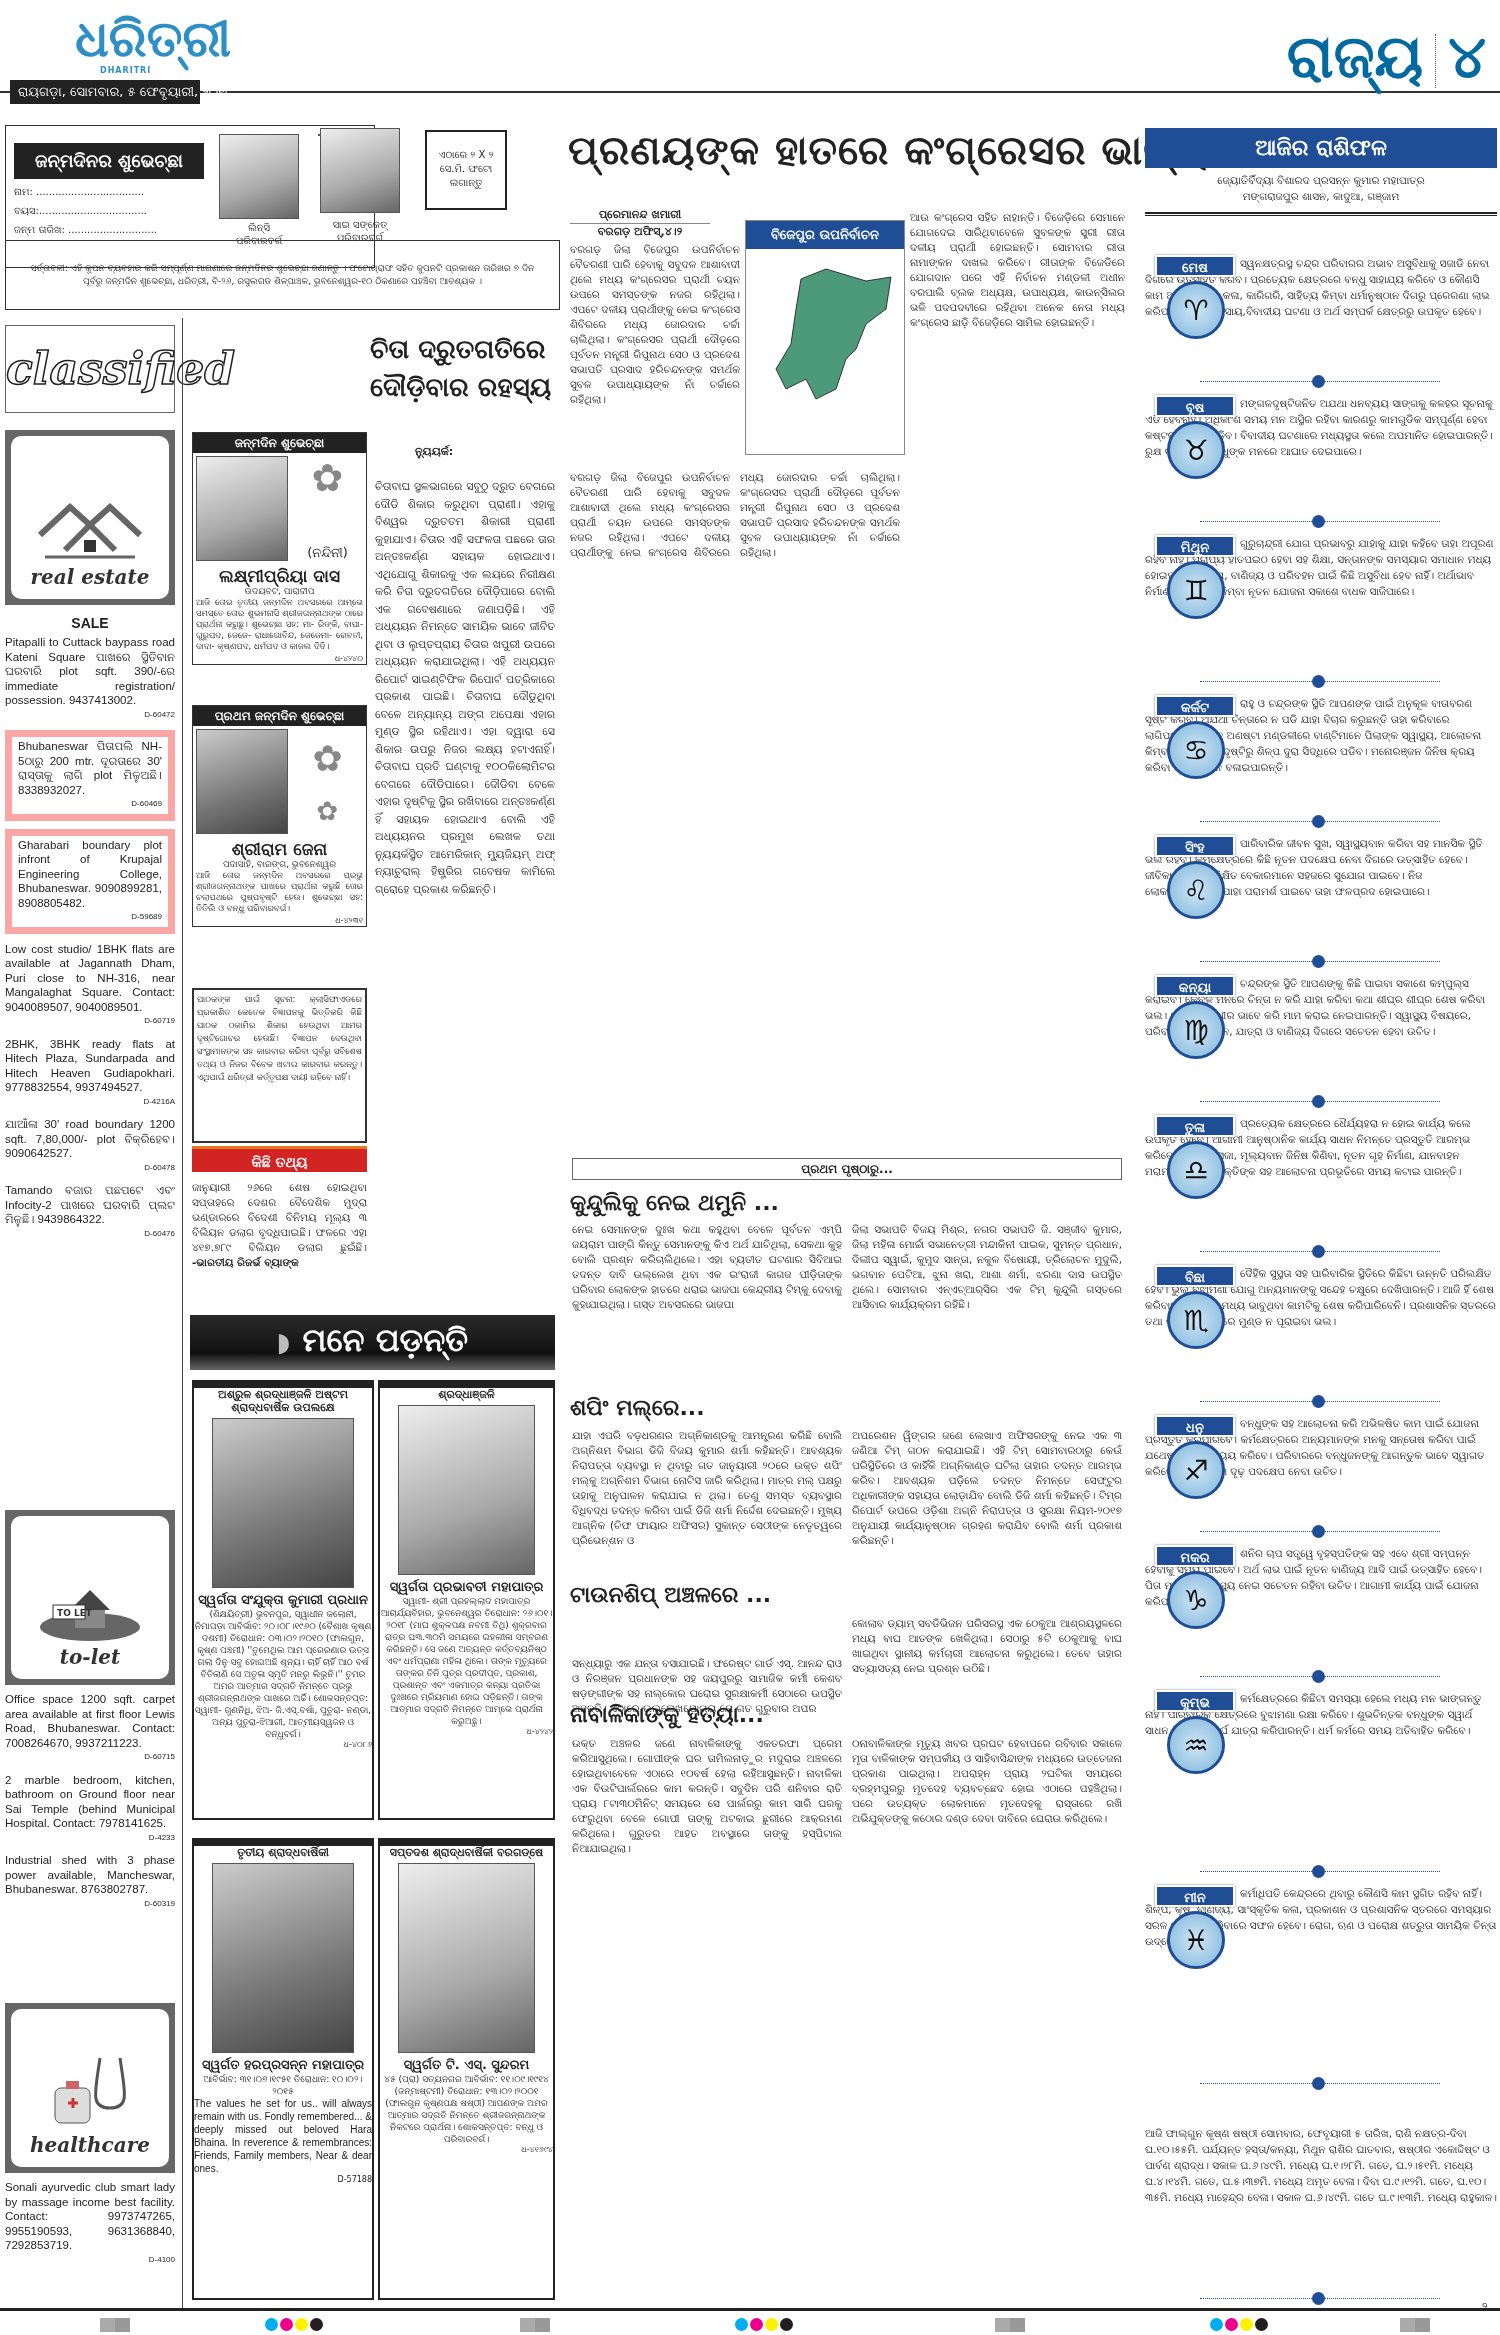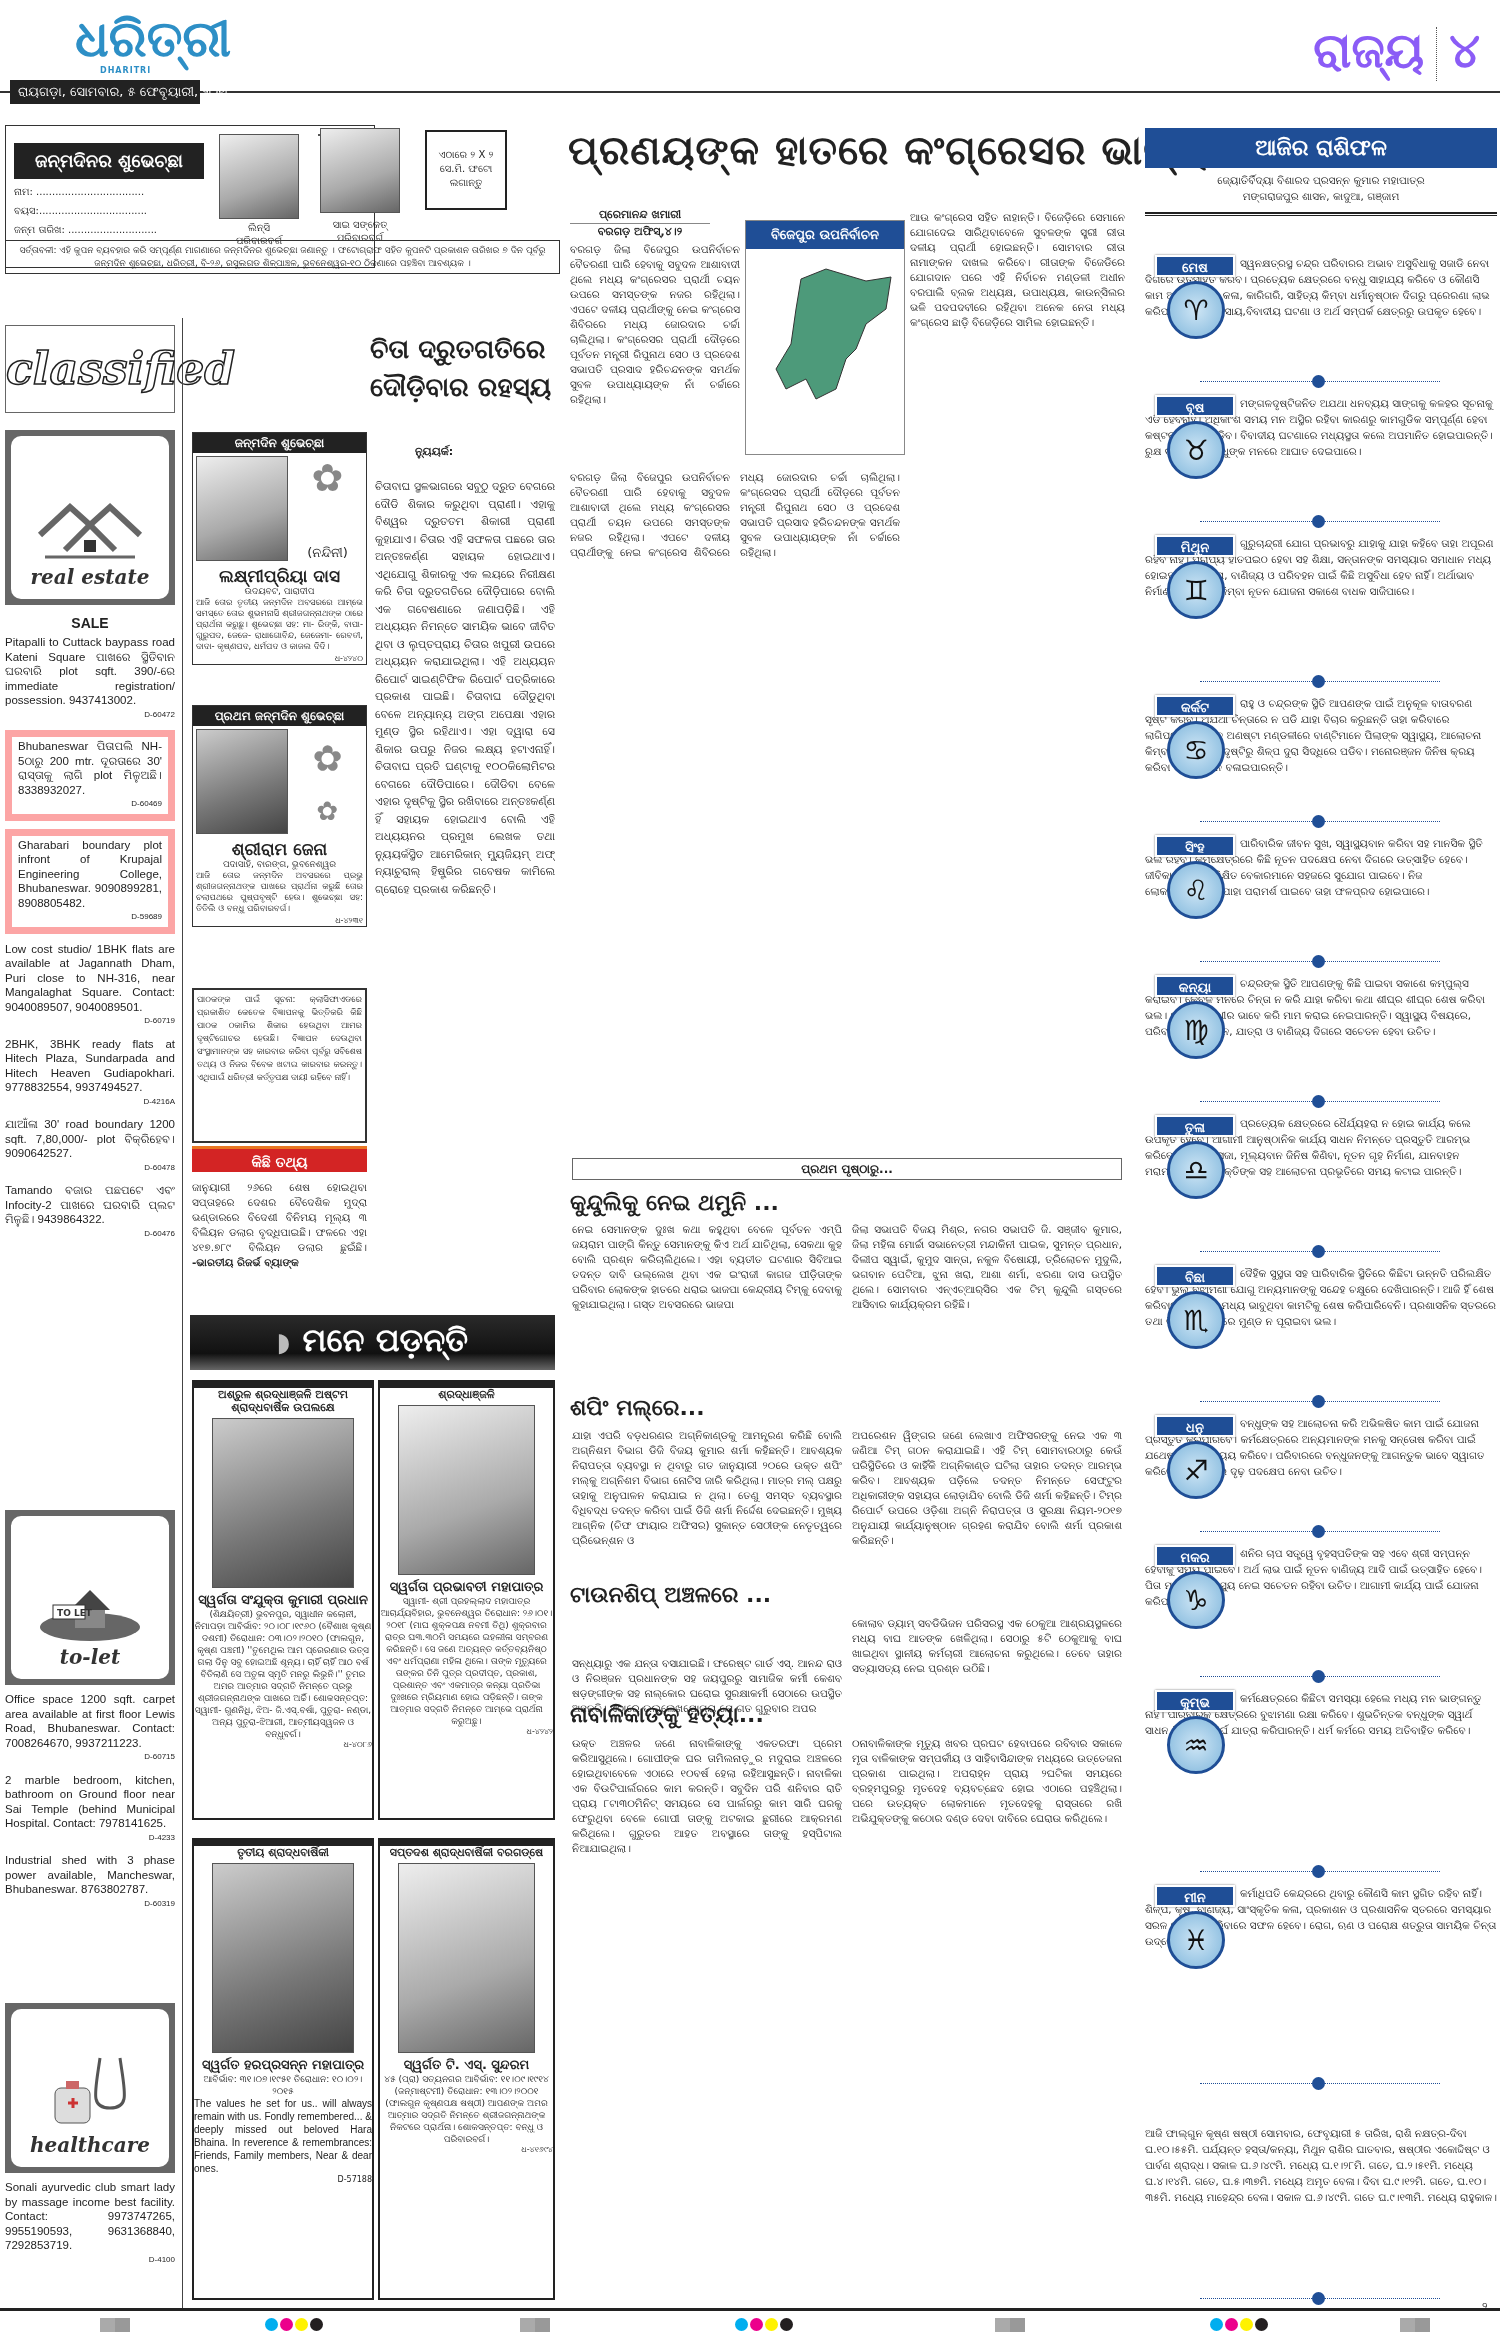--- a/index.html
+++ b/index.html
@@ -2,21 +2,21 @@
 <html><head>
 <meta charset="utf-8">
 <style>
 *{box-sizing:border-box;margin:0;padding:0}
 body{width:1500px;height:2335px;background:#fff;font-family:"DejaVu Sans",sans-serif;color:#222;position:relative;overflow:hidden;font-size:12px}
 .abs{position:absolute}
 .masthead-logo{left:75px;top:10px;width:100px;height:65px;color:#2d8fc6;font-size:50px;font-weight:bold;line-height:58px;font-family:"DejaVu Serif",serif}
 .masthead-sub{left:100px;top:66px;font-size:8px;color:#2d8fc6;font-weight:bold;letter-spacing:1px}
 .dateline{left:10px;top:80px;width:190px;height:24px;background:#222;color:#fff;font-size:13px;padding:4px 8px;white-space:nowrap}
 .topline{left:0;top:91px;width:1500px;height:2px;background:#333}
-.section{right:20px;top:22px;font-size:48px;font-weight:bold;color:#8b5cf6}
+.section{right:14px;top:22px;font-size:59px;font-weight:bold;color:#0369a1}
 .section .sep{display:inline-block;width:0;height:54px;border-left:1px dotted #555;margin:0 12px;vertical-align:middle}
 .bd-coupon{left:5px;top:125px;width:370px;height:143px;border:1px solid #333}
 .bd-title{left:8px;top:17px;width:190px;height:36px;background:#222;color:#fff;font-size:18px;font-weight:bold;text-align:center;line-height:36px}
 .bd-field{left:8px;font-size:10px;white-space:nowrap}
 .photo{background:linear-gradient(160deg,#ccc,#777 60%,#444);border:1px solid #555}
 .photo.light{background:linear-gradient(160deg,#eee,#aaa 60%,#666)}
 .cap{font-size:10px;text-align:center;line-height:13px}
 .classified{left:5px;top:325px;width:170px;height:88px;border:1px solid #666;font-family:"DejaVu Serif",serif;font-style:italic;font-weight:bold;font-size:44px;color:#fff;-webkit-text-stroke:1.5px #222;text-align:center;line-height:86px}
 .adimg{width:170px;background:#666;padding:6px;}
 .adimg .inner{background:#fff;border-radius:10px;height:100%;display:flex;flex-direction:column;align-items:center;justify-content:flex-end;padding-bottom:10px}
@@ -86,21 +86,21 @@
   <div class="abs photo light" style="left:312px;top:8px;width:0;height:0"></div>
 </div>
 <div class="abs photo light" style="left:320px;top:128px;width:0;height:0"></div>
 
 <div class="abs photo light" style="left:320px;top:128px;width:80px;height:85px;left:320px"></div>
 <div class="abs cap" style="left:310px;top:218px;width:100px">
     <div>ସାଇ ସଙ୍କେତ୍</div>
     <div>ପରିବାରବର୍ଗ</div>
   </div>
 <div class="abs" style="left:425px;top:130px;width:82px;height:80px;border:2px solid #222;font-size:10px;text-align:center;padding-top:16px;line-height:14px">ଏଠାରେ ୨ X ୨ ସେ.ମି. ଫଟୋ ଲଗାନ୍ତୁ</div>
-<div class="abs" style="left:5px;top:240px;width:555px;border:1px solid #333;font-size:9px;text-align:center;padding:3px;line-height:13px">ସର୍ତ୍ତାବଳୀ: ଏହି କୁପନ ବ୍ୟବହାର କରି ସମ୍ପୂର୍ଣ୍ଣ ମାଗଣାରେ ଜନ୍ମଦିନର ଶୁଭେଚ୍ଛା ଜଣାନ୍ତୁ । ଫଟୋଗ୍ରାଫ ସହିତ କୁପନଟି ପ୍ରକାଶନ ତାରିଖର ୭ ଦିନ ପୂର୍ବରୁ ଜନ୍ମଦିନ ଶୁଭେଚ୍ଛା, ଧରିତ୍ରୀ, ବି-୨୬, ରସୁଲଗଡ ଶିଳ୍ପାଞ୍ଚଳ, ଭୁବନେଶ୍ୱର-୧୦ ଠିକଣାରେ ପହଞ୍ଚିବା ଆବଶ୍ୟକ ।</div>
+<div class="abs" style="left:5px;top:240px;width:555px;border:1px solid #333;font-size:9px;text-align:center;padding:21px;line-height:13px">ସର୍ତ୍ତାବଳୀ: ଏହି କୁପନ ବ୍ୟବହାର କରି ସମ୍ପୂର୍ଣ୍ଣ ମାଗଣାରେ ଜନ୍ମଦିନର ଶୁଭେଚ୍ଛା ଜଣାନ୍ତୁ । ଫଟୋଗ୍ରାଫ ସହିତ କୁପନଟି ପ୍ରକାଶନ ତାରିଖର ୭ ଦିନ ପୂର୍ବରୁ ଜନ୍ମଦିନ ଶୁଭେଚ୍ଛା, ଧରିତ୍ରୀ, ବି-୨୬, ରସୁଲଗଡ ଶିଳ୍ପାଞ୍ଚଳ, ଭୁବନେଶ୍ୱର-୧୦ ଠିକଣାରେ ପହଞ୍ଚିବା ଆବଶ୍ୟକ ।</div>
 
 <div class="abs main-head">ପ୍ରଣୟଙ୍କ ହାତରେ କଂଗ୍ରେସର ଭାଗ୍ୟ</div>
 <div class="abs byline">
     <div style="border-bottom:1px solid #888">ପ୍ରେମାନନ୍ଦ ଖମାରୀ</div>
     <div>ବରଗଡ଼ ଅଫିସ୍,୪।୨</div>
   </div>
 <div class="abs col-text" style="left:570px;top:242px;width:170px;height:700px;overflow:hidden">ବରଗଡ଼ ଜିଲା ବିଜେପୁର ଉପନିର୍ବାଚନ ବୈତରଣୀ ପାରି ହେବାକୁ ସବୁଦଳ ଆଶାବାଦୀ ଥିଲେ ମଧ୍ୟ କଂଗ୍ରେସର ପ୍ରାର୍ଥୀ ଚୟନ ଉପରେ ସମସ୍ତଙ୍କ ନଜର ରହିଥିଲା। ଏପଟେ ଦଳୀୟ ପ୍ରାର୍ଥୀଙ୍କୁ ନେଇ କଂଗ୍ରେସ ଶିବିରରେ ମଧ୍ୟ ଜୋରଦାର ଚର୍ଚ୍ଚା ଚାଲିଥିଲା। କଂଗ୍ରେସର ପ୍ରାର୍ଥୀ ଦୌଡ଼ରେ ପୂର୍ବତନ ମନ୍ତ୍ରୀ ରିପୁନାଥ ସେଠ ଓ ପ୍ରଦେଶ ସଭାପତି ପ୍ରସାଦ ହରିଚନ୍ଦନଙ୍କ ସମର୍ଥକ ସୁବଳ ଉପାଧ୍ୟାୟଙ୍କ ନାଁ ଚର୍ଚ୍ଚାରେ ରହିଥିଲା।</div>
 <div class="abs map-box">
   <div class="hd">ବିଜେପୁର ଉପନିର୍ବାଚନ</div>
   <svg width="158" height="180" viewBox="0 0 158 180">

